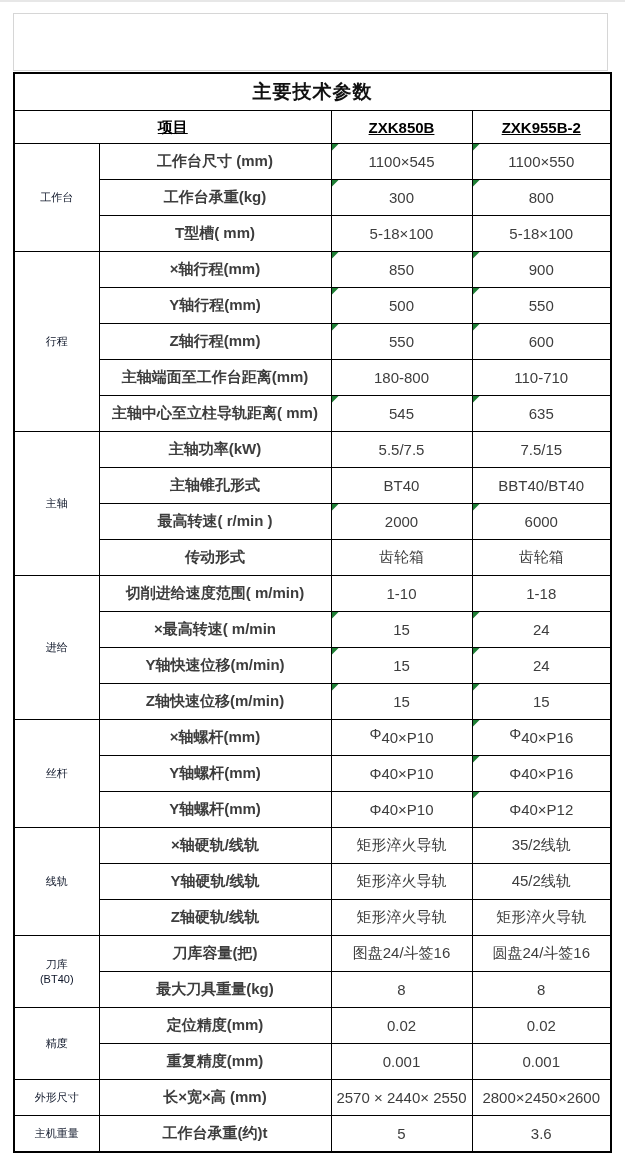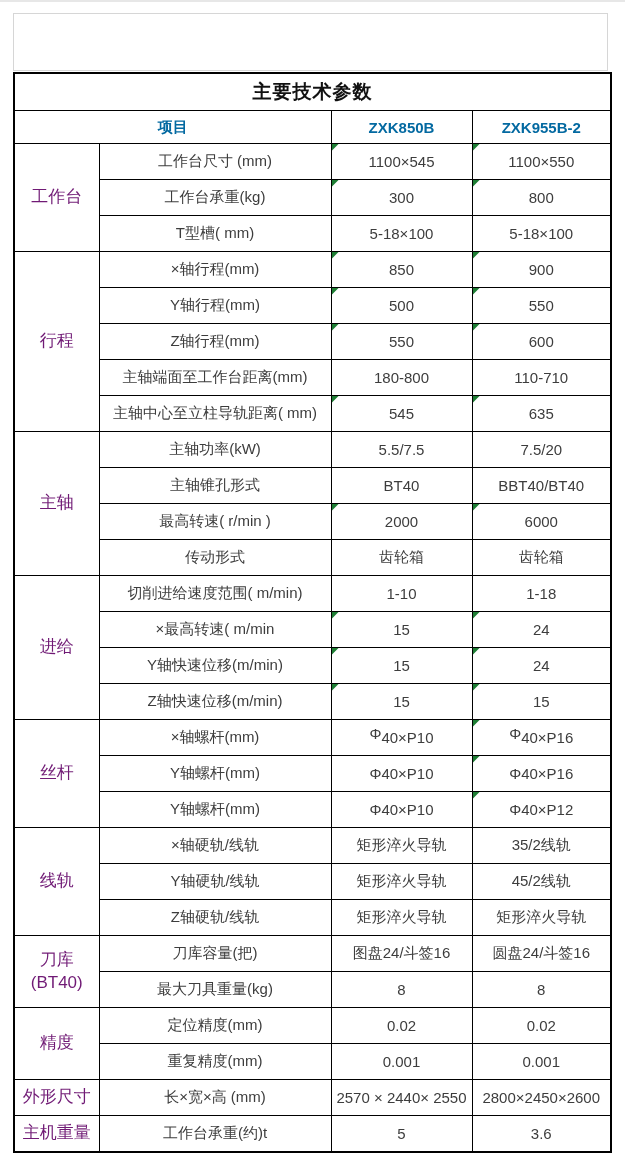--- a/index.html
+++ b/index.html
@@ -53,29 +53,30 @@
     height: 36px;
     font-size: 19px;
     font-weight: bold;
     color: #111111;
     letter-spacing: 1px;
   }
   .spec-table td.header-cell {
     height: 32px;
     font-size: 15px;
     font-weight: bold;
-    color: #0369a1;
+    color: #000000;
+    text-decoration: underline;
   }
   .spec-table td.group-cell {
-    font-size: 17px;
-    color: #701a75;
+    font-size: 11px;
+    color: #0f172a;
     white-space: pre-line;
     line-height: 1.35;
   }
-  .spec-table td.item-cell { height: 35px; }
+  .spec-table td.item-cell { height: 35px; font-weight: bold; }
   .spec-table td.value-cell { height: 35px; }
   .corner-marker {
     position: absolute;
     top: 0; left: 0;
     width: 7px; height: 7px;
     background: #1e7e34;
     clip-path: polygon(0 0, 100% 0, 0 100%);
   }
   .phi-raised { position: relative; top: -4px; display: inline-block; }
 </style>
@@ -143,21 +144,21 @@
         </tr>
         <tr>
           <td class="item-cell">主轴中心至立柱导轨距离( mm)</td>
           <td class="value-cell">545<span class="corner-marker" style="background: rgb(30, 126, 52);"></span></td>
           <td class="value-cell">635<span class="corner-marker" style="background: rgb(30, 126, 52);"></span></td>
         </tr>
         <tr>
           <td class="group-cell" rowspan="4">主轴</td>
           <td class="item-cell">主轴功率(kW)</td>
           <td class="value-cell">5.5/7.5</td>
-          <td class="value-cell">7.5/20</td>
+          <td class="value-cell">7.5/15</td>
         </tr>
         <tr>
           <td class="item-cell">主轴锥孔形式</td>
           <td class="value-cell">BT40</td>
           <td class="value-cell">BBT40/BT40</td>
         </tr>
         <tr>
           <td class="item-cell">最高转速( r/min )</td>
           <td class="value-cell">2000<span class="corner-marker" style="background: rgb(30, 126, 52);"></span></td>
           <td class="value-cell">6000<span class="corner-marker" style="background: rgb(30, 126, 52);"></span></td>

